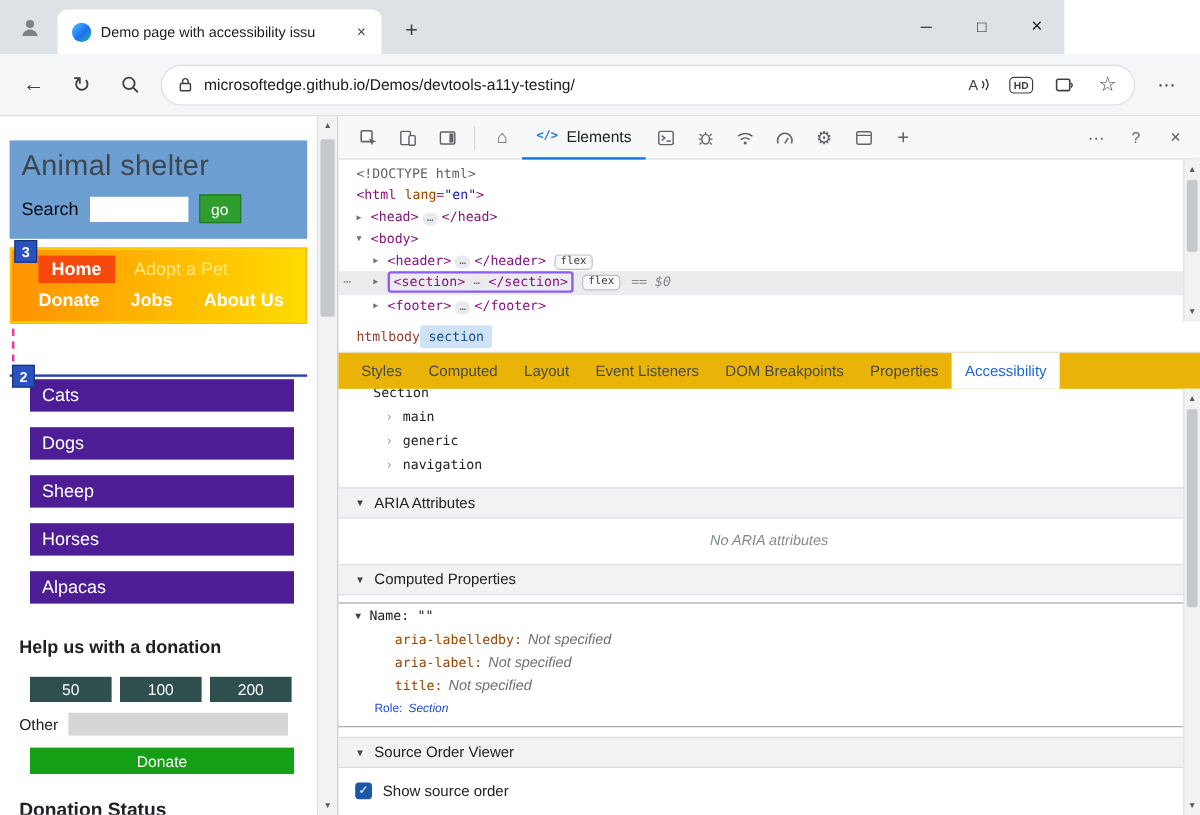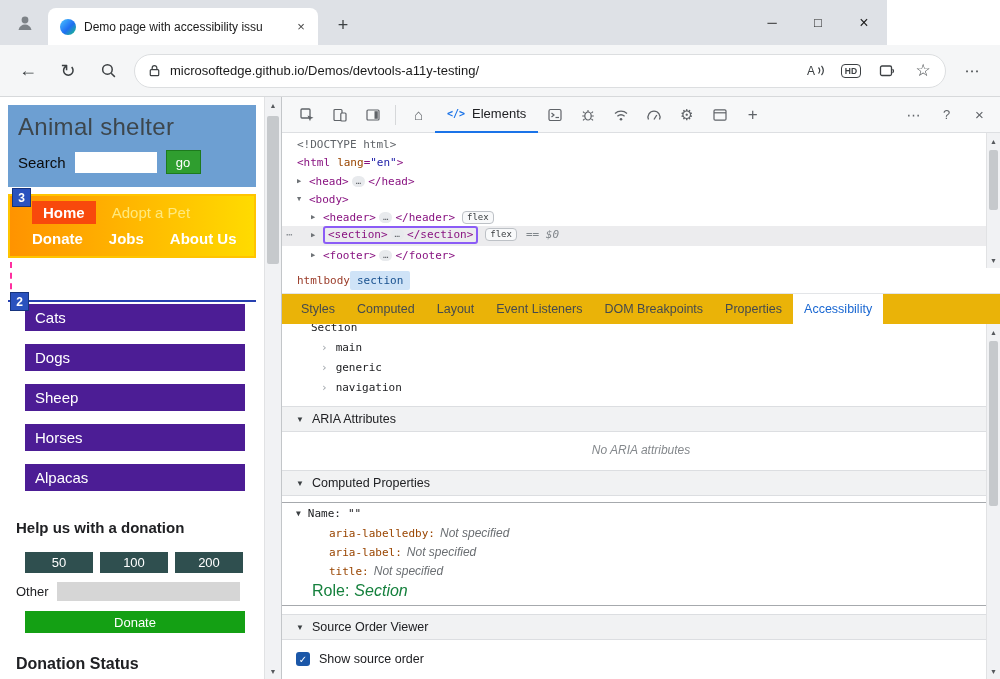--- a/index.html
+++ b/index.html
@@ -35,21 +35,21 @@
   .url-text { flex:1; font-size:13px; color:#1b1b1b; white-space:nowrap; overflow:hidden; }
   .pill-ic { width:28px; height:28px; display:flex; align-items:center; justify-content:center;
              color:#3c4043; flex:0 0 auto; }
   .hd-badge { border:1.5px solid #3c4043; border-radius:4px; font-size:8.5px; font-weight:bold;
               padding:1px 3px; color:#3c4043; }
   .star { font-size:17px; }
 
   
   .page { position:absolute; left:0; top:97px; width:264px; height:582px; background:#fff; overflow:hidden; }
   .page-inner { padding:8px; }
-  .site-header { background:#6d9fd2; padding:8px 10px 13px; }
+  .site-header { background:#6d9fd2; padding:8px 10px 13px;margin-top:12px; }
   .site-title { font-size:24px; font-weight:400; color:#3d464c; letter-spacing:.3px; }
   .search-row { display:flex; align-items:center; gap:9px; margin-top:9px; }
   .search-label { font-size:15px; color:#0a0a0a; }
   .search-input { width:82px; height:21px; background:#fff; border:none; }
   .go-btn { width:35px; height:24px; background:#2f9e2f; color:#fff; font-size:13px;
             display:flex; align-items:center; justify-content:center; border:1px solid #1d7a1d; }
   .badge { position:absolute; width:19px; height:19px; background:#2a52be; border:1px solid #16347e;
            color:#fff; font-size:12px; font-weight:bold; display:flex; align-items:center; justify-content:center; }
   .nav { position:relative; margin-top:7px; height:64px; border:2px solid #ffc400;
          background:linear-gradient(90deg,#ff9300,#ffdb00); padding:5px 0 0 22px; }
@@ -135,21 +135,21 @@
   .aria-hdr { margin-top:8px; }
   .no-aria { text-align:center; font-style:italic; color:#84888c; padding:11px 0 13px; }
   .name-group { border-top:1px solid #a6a9ad; border-bottom:1px solid #a6a9ad; margin-top:6px; padding-bottom:4px; }
   .name-row { height:21px; display:flex; align-items:center; gap:7px; padding-left:14px;
               font-family:"DejaVu Sans Mono",monospace; font-size:11px; color:#202124; }
   .prop-row { height:19px; line-height:19px; padding-left:47px;
               font-family:"DejaVu Sans Mono",monospace; font-size:11px; }
   .prop-name { color:#994500; }
   .prop-val { font-family:"Liberation Sans",sans-serif; font-style:italic; color:#6b6f73;
               font-size:12px; margin-left:5px; }
-  .role-row { height:20px; line-height:20px; padding-left:30px; font-size:16px; color:#15803d; }
+  .role-row { height:20px; line-height:20px; padding-left:30px; font-size:10px; color:#1d4ed8; }
   .role-val { font-style:italic; margin-left:5px; }
   .sov-hdr { margin-top:8px; }
   .sov-row { display:flex; align-items:center; gap:9px; padding:12px 0 0 14px; }
   .checkbox { width:14px; height:14px; background:#1b57a8; border-radius:3px; color:#fff;
               font-size:10px; display:flex; align-items:center; justify-content:center; }
   .sov-label { font-size:12.5px; color:#202124; }
 </style>
 </head>
 <body>
 

